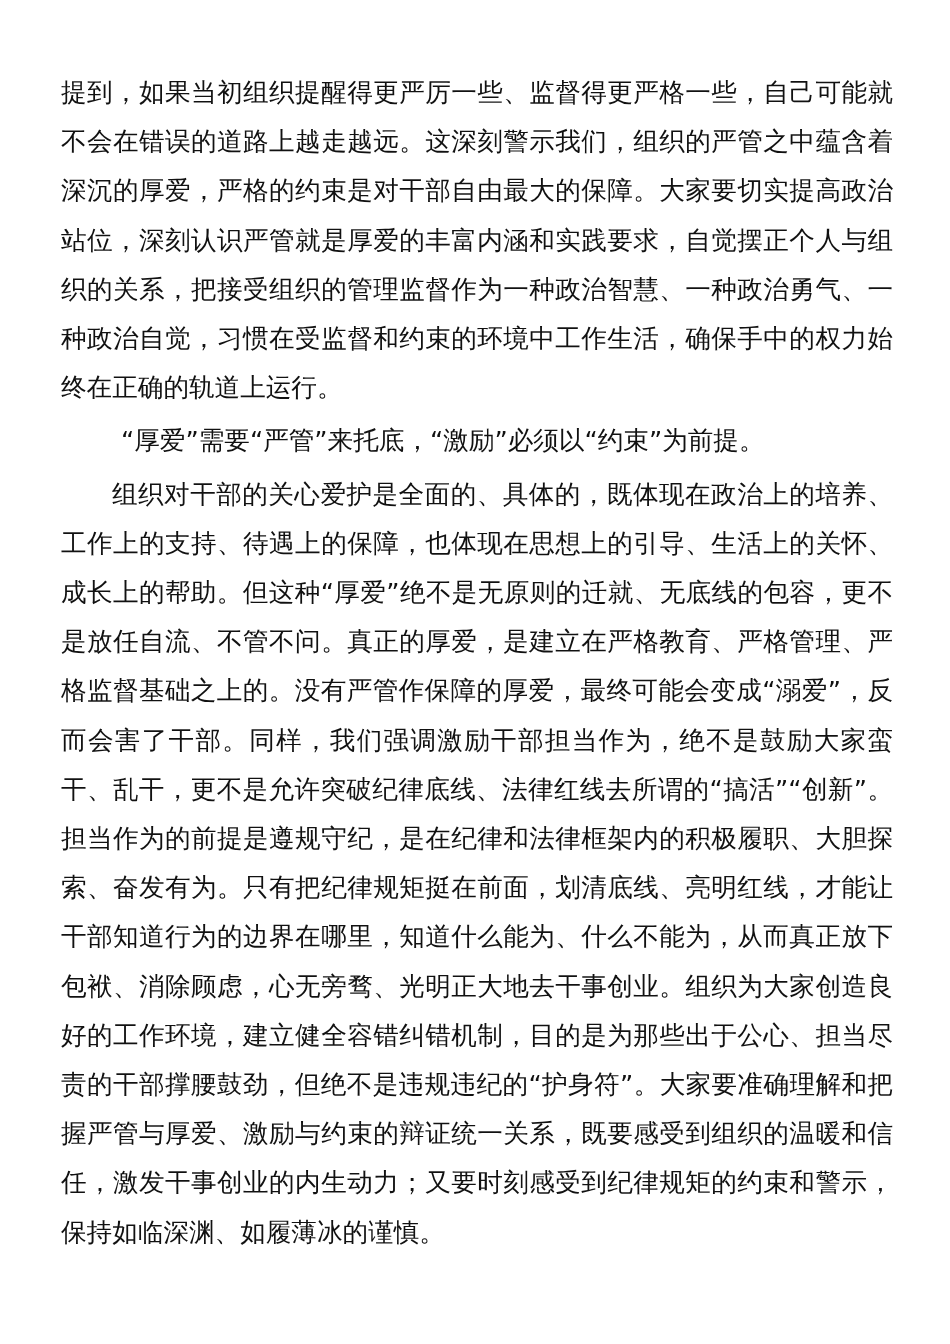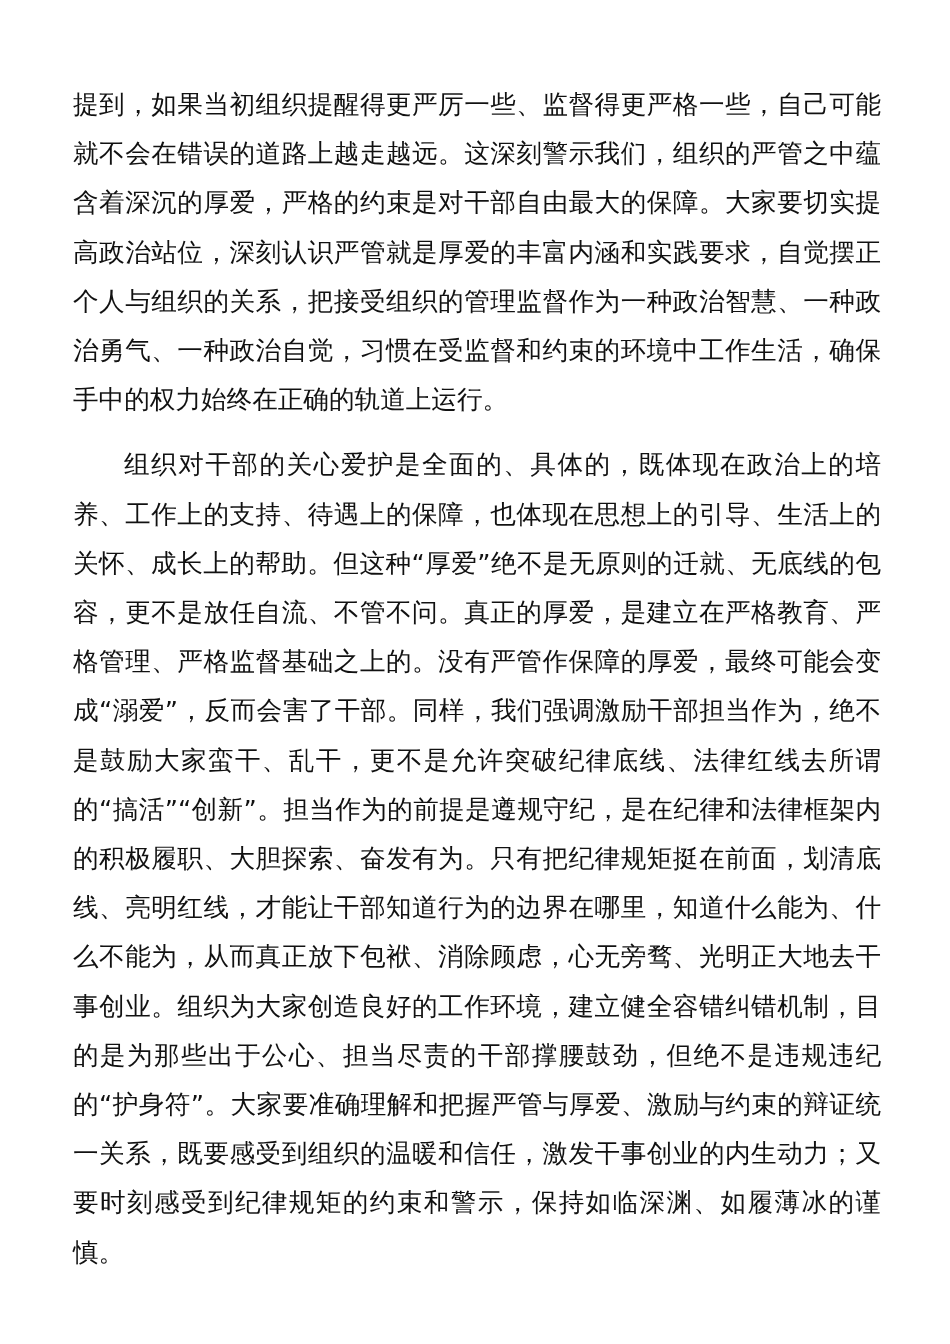--- a/index.html
+++ b/index.html
@@ -8,23 +8,24 @@
     position: absolute;
     left: 57px;
     top: 64px;
     width: 840px;
     font-family: "DejaVu Sans", "Liberation Sans", sans-serif;
     font-size: 25.6px;
     line-height: 49.2px;
     color: #111111;
     letter-spacing: 0px;
   }
-  .para { margin: 16px; text-align: justify; text-justify: inter-character; word-break: break-all; }
+  .para { margin: 4px; text-align: justify; text-justify: inter-character; word-break: break-all; }
   .indent { text-indent: 51px; }
   .heading { text-indent: 60px; }
 </style>
 </head>
 <body>
 
 <div class="page">
   <p class="para">提到，如果当初组织提醒得更严厉一些、监督得更严格一些，自己可能就不会在错误的道路上越走越远。这深刻警示我们，组织的严管之中蕴含着深沉的厚爱，严格的约束是对干部自由最大的保障。大家要切实提高政治站位，深刻认识严管就是厚爱的丰富内涵和实践要求，自觉摆正个人与组织的关系，把接受组织的管理监督作为一种政治智慧、一种政治勇气、一种政治自觉，习惯在受监督和约束的环境中工作生活，确保手中的权力始终在正确的轨道上运行。</p>
+  <p class="para heading">“厚爱”需要“严管”来托底，“激励”必须以“约束”为前提。</p>
   <p class="para indent">组织对干部的关心爱护是全面的、具体的，既体现在政治上的培养、工作上的支持、待遇上的保障，也体现在思想上的引导、生活上的关怀、成长上的帮助。但这种“厚爱”绝不是无原则的迁就、无底线的包容，更不是放任自流、不管不问。真正的厚爱，是建立在严格教育、严格管理、严格监督基础之上的。没有严管作保障的厚爱，最终可能会变成“溺爱”，反而会害了干部。同样，我们强调激励干部担当作为，绝不是鼓励大家蛮干、乱干，更不是允许突破纪律底线、法律红线去所谓的“搞活”“创新”。担当作为的前提是遵规守纪，是在纪律和法律框架内的积极履职、大胆探索、奋发有为。只有把纪律规矩挺在前面，划清底线、亮明红线，才能让干部知道行为的边界在哪里，知道什么能为、什么不能为，从而真正放下包袱、消除顾虑，心无旁骛、光明正大地去干事创业。组织为大家创造良好的工作环境，建立健全容错纠错机制，目的是为那些出于公心、担当尽责的干部撑腰鼓劲，但绝不是违规违纪的“护身符”。大家要准确理解和把握严管与厚爱、激励与约束的辩证统一关系，既要感受到组织的温暖和信任，激发干事创业的内生动力；又要时刻感受到纪律规矩的约束和警示，保持如临深渊、如履薄冰的谨慎。</p>
 </div>
 
 </body></html>

